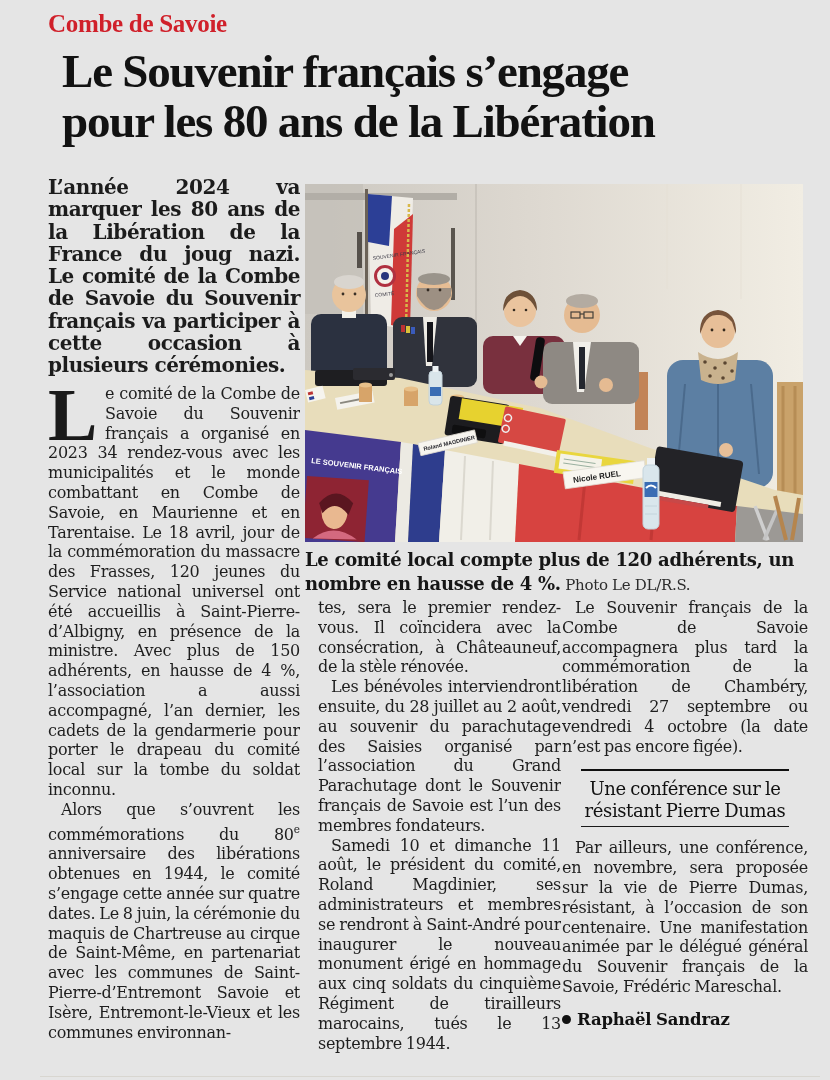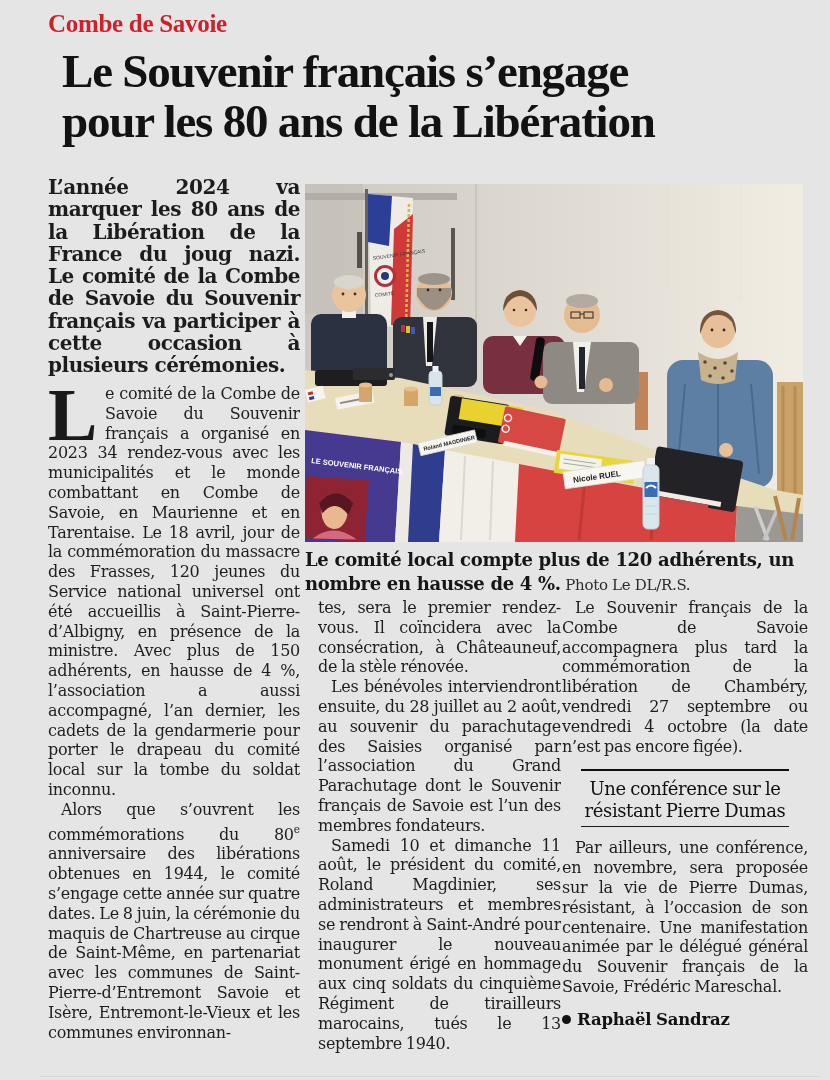--- a/index.html
+++ b/index.html
@@ -255,21 +255,21 @@
   <div class="caption"><b>Le comité local compte plus de 120 adhérents, un nombre en hausse de 4 %.</b><span class="credit"> Photo Le DL/R.S.</span></div>
 
   <div class="col col1">
     <p><span class="dropcap">L</span><span>e comité de la Combe de Savoie du Souvenir français a organisé en 2023 34 rendez-vous avec les municipalités et le monde combattant en Combe de Savoie, en Maurienne et en Tarentaise. Le 18 avril, jour de la commémoration du massacre des Frasses, 120 jeunes du Service national universel ont été accueillis à Saint-Pierre-d’Albigny, en présence de la ministre. Avec plus de 150 adhérents, en hausse de 4 %, l’association a aussi accompagné, l’an dernier, les cadets de la gendarmerie pour porter le drapeau du comité local sur la tombe du soldat inconnu.</span></p>
     <p class="ind"><span>Alors que s’ouvrent les commémorations du 80</span><sup class="e">e</sup><span> anniversaire des libérations obtenues en 1944, le comité s’engage cette année sur quatre dates. Le 8 juin, la cérémonie du maquis de Chartreuse au cirque de Saint-Même, en partenariat avec les communes de Saint-Pierre-d’Entremont Savoie et Isère, Entremont-le-Vieux et les communes environnan-</span></p>
   </div>
 
   <div class="col col2">
     <p>tes, sera le premier rendez-vous. Il coïncidera avec la consécration, à Châteauneuf, de la stèle rénovée.</p>
     <p class="ind">Les bénévoles interviendront ensuite, du 28 juillet au 2 août, au souvenir du parachutage des Saisies organisé par l’association du Grand Parachutage dont le Souvenir français de Savoie est l’un des membres fondateurs.</p>
-    <p class="ind">Samedi 10 et dimanche 11 août, le président du comité, Roland Magdinier, ses administrateurs et membres se rendront à Saint-André pour inaugurer le nouveau monument érigé en hommage aux cinq soldats du cinquième Régiment de tirailleurs marocains, tués le 13 septembre 1940.</p>
+    <p class="ind">Samedi 10 et dimanche 11 août, le président du comité, Roland Magdinier, ses administrateurs et membres se rendront à Saint-André pour inaugurer le nouveau monument érigé en hommage aux cinq soldats du cinquième Régiment de tirailleurs marocains, tués le 13 septembre 1944.</p>
   </div>
 
   <div class="col col3">
     <p class="ind">Le Souvenir français de la Combe de Savoie accompagnera plus tard la commémoration de la libération de Chambéry, vendredi 27 septembre ou vendredi 4 octobre (la date n’est pas encore figée).</p>
     <div class="sh-rule-top"></div>
     <div class="subhead">Une conférence sur le résistant Pierre Dumas</div>
     <div class="sh-rule-bot"></div>
     <p class="ind after-head">Par ailleurs, une conférence, en novembre, sera proposée sur la vie de Pierre Dumas, résistant, à l’occasion de son centenaire. Une manifestation animée par le délégué général du Souvenir français de la Savoie, Frédéric Mareschal.</p>
     <div class="byline"><span class="dot"></span><span>Raphaël Sandraz</span></div>
   </div>

